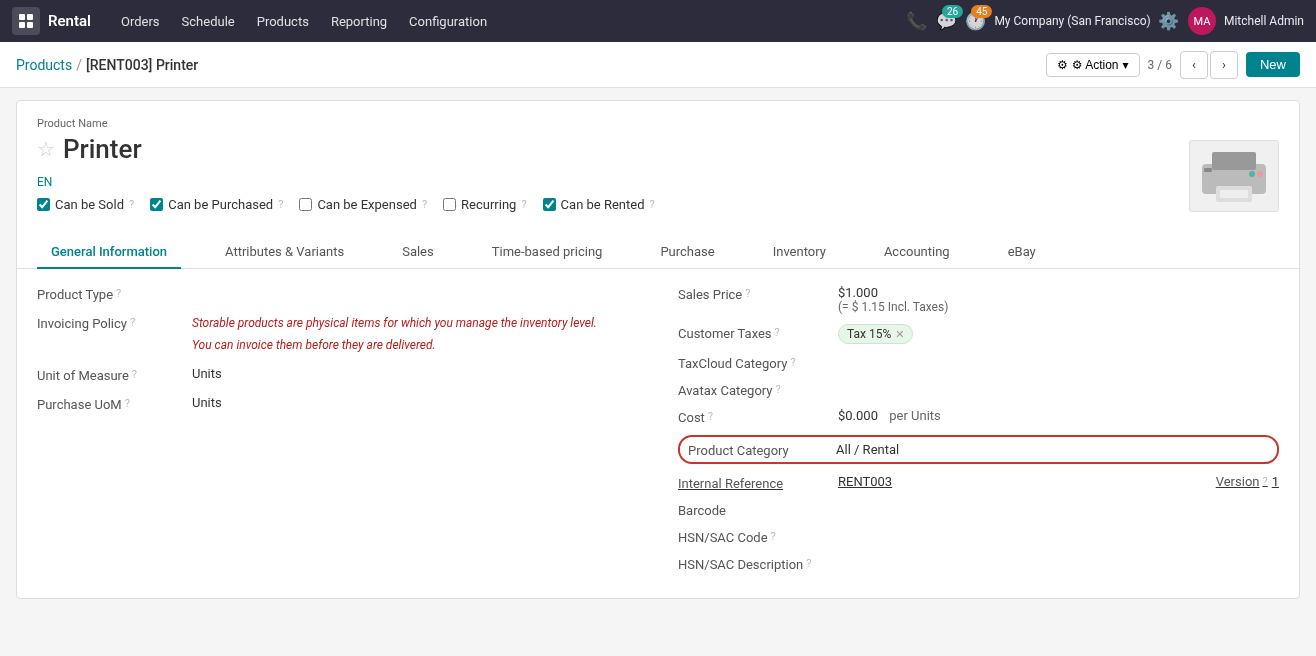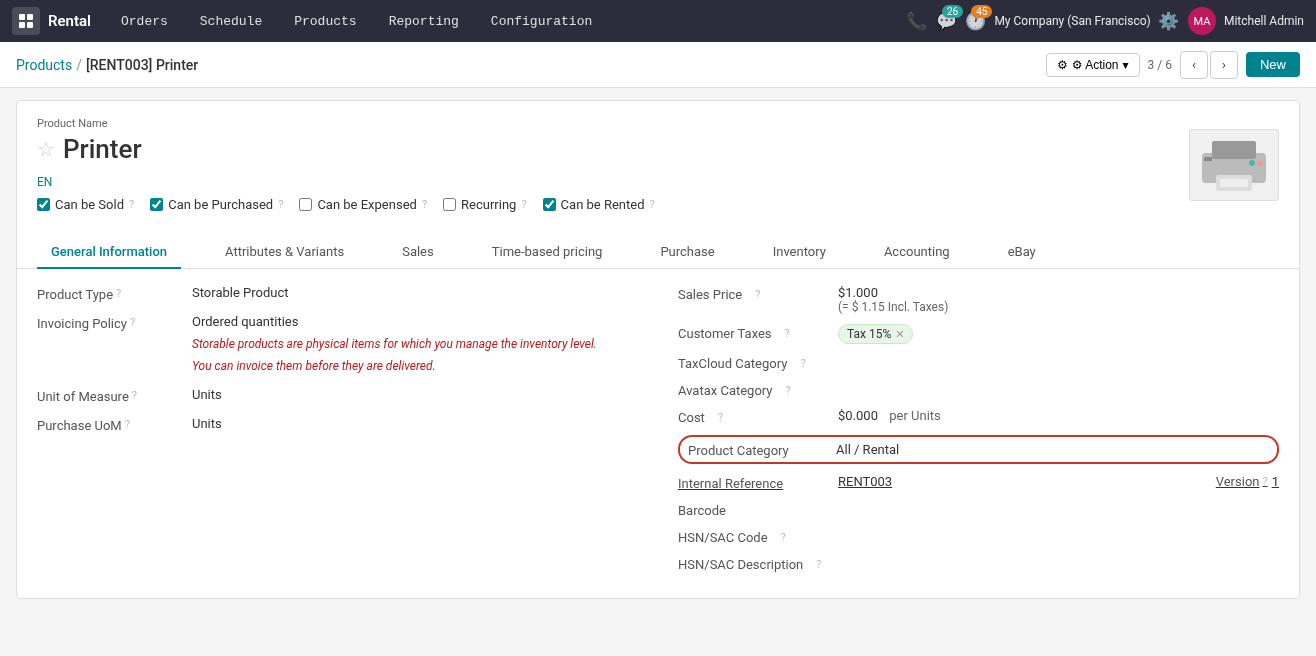--- a/index.html
+++ b/index.html
@@ -15,21 +15,21 @@
       padding: 0 12px;
       gap: 4px;
     }
     .topnav-logo {
       display: flex; align-items: center; justify-content: center;
       width: 28px; height: 28px; background: rgba(255,255,255,0.15); border-radius: 4px;
       margin-right: 4px; cursor: pointer;
     }
     .topnav-logo svg { width: 16px; height: 16px; fill: white; }
     .topnav-app { font-size: 15px; font-weight: 600; margin-right: 16px; }
-    .topnav-menu { display: flex; gap: 12px; flex: 1; font-family: Liberation Mono, monospace; }
+    .topnav-menu { display: flex; gap: 2px; flex: 1; }
     .topnav-menu-item {
       padding: 5px 10px; border-radius: 4px; cursor: pointer; color: rgba(255,255,255,0.85); font-size: 13px;
     }
     .topnav-right { display: flex; align-items: center; gap: 8px; }
     .topnav-icon-btn { display: flex; align-items: center; justify-content: center; color: rgba(255,255,255,0.8); cursor: pointer; position: relative; }
     .badge { background: #26a69a; color: white; border-radius: 10px; font-size: 10px; padding: 1px 5px; position: absolute; top: -6px; right: -6px; }
     .badge-orange { background: #e67e22; }
     .company-name { color: rgba(255,255,255,0.9); font-size: 12px; }
     .topnav-avatar { width: 28px; height: 28px; border-radius: 50%; background: #8e44ad; display: flex; align-items: center; justify-content: center; color: white; font-size: 11px; overflow: hidden; }
     .user-name { color: rgba(255,255,255,0.9); font-size: 12px; }
@@ -65,21 +65,21 @@
       min-height: calc(100vh - 88px);
     }
     .form-card {
       background: #fff;
       border: 1px solid #ddd;
       border-radius: 4px;
       padding: 16px 20px;
     }
 
     
-    .product-header { display: flex; align-items: center; justify-content: space-between; margin-bottom: 24px; }
+    .product-header { display: flex; align-items: flex-end; justify-content: space-between; margin-bottom: 24px; }
     .product-header-left { flex: 1; }
     .product-name-label { font-size: 11px; color: #666; margin-bottom: 4px; }
     .product-title-row { display: flex; align-items: center; gap: 8px; margin-bottom: 10px; }
     .star-icon { color: #ccc; font-size: 20px; cursor: pointer; }
     .product-name { font-size: 26px; font-weight: 500; color: #333; }
 
     
     .en-btn { color: #00838f; font-size: 12px; cursor: pointer; display: inline-block; margin-bottom: 8px; }
 
     
@@ -100,21 +100,21 @@
     .form-body { display: flex; gap: 40px; padding-top: 16px; }
     .form-col { flex: 1; }
 
     .form-row { display: flex; align-items: flex-start; margin-bottom: 12px; }
     .form-label { width: 155px; min-width: 155px; color: #555; font-size: 13px; padding-top: 2px; display: flex; align-items: flex-start; gap: 3px; }
     .form-value { flex: 1; color: #333; font-size: 13px; }
     .form-value-muted { color: #b91c1c; font-style: italic; font-size: 12px; line-height: 1.5; }
 
     
     .right-form-row { display: flex; align-items: flex-start; margin-bottom: 10px; }
-    .right-label { width: 160px; min-width: 160px; color: #555; font-size: 13px; padding-top: 2px; display: flex; align-items: center; gap: 13px; }
+    .right-label { width: 160px; min-width: 160px; color: #555; font-size: 13px; padding-top: 2px; display: flex; align-items: flex-start; gap: 3px; }
     .right-value { flex: 1; color: #333; font-size: 13px; }
     .price-main { font-size: 13px; color: #333; }
     .price-incl { font-size: 12px; color: #666; }
     .tax-badge { background: #e8f5e9; border: 1px solid #c8e6c9; border-radius: 12px; padding: 2px 8px; font-size: 12px; color: #333; display: inline-flex; align-items: center; gap: 4px; }
     .tax-badge-x { color: #999; cursor: pointer; font-size: 11px; }
 
     .product-category-row {
       border: 2px solid #c0392b;
       border-radius: 14px;
       padding: 4px 8px;
@@ -261,30 +261,28 @@
 
     <div class="form-body">
 
       <div class="form-col">
 
         <div class="form-row">
           <div class="form-label">
             <span>Product Type</span>
             <span class="help-icon">?</span>
           </div>
-          <div class="form-value">Storable Product</div>
         </div>
 
         <div class="form-row">
           <div class="form-label">
             <span>Invoicing Policy</span>
             <span class="help-icon">?</span>
           </div>
           <div class="form-value">
-            <div style="margin-bottom:6px;">Ordered quantities</div>
             <div class="form-value-muted">Storable products are physical items for which you manage the inventory level.</div>
             <div class="form-value-muted" style="margin-top:4px;">You can invoice them before they are delivered.</div>
           </div>
         </div>
 
         <div class="form-row">
           <div class="form-label">
             <span>Unit of Measure</span>
             <span class="help-icon">?</span>
           </div>

